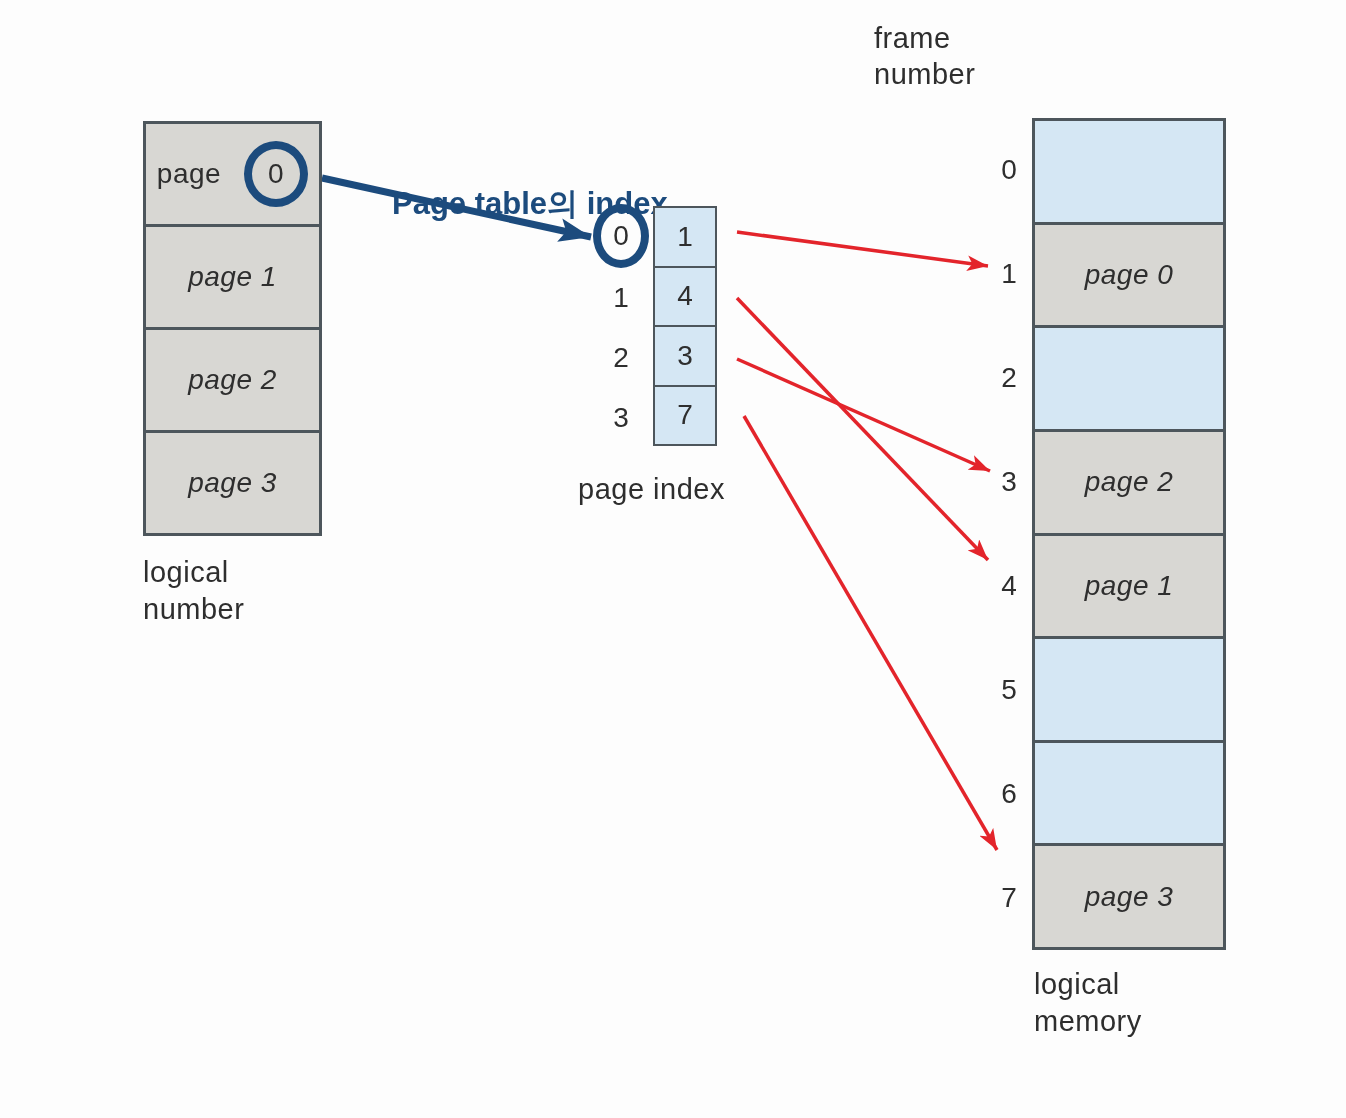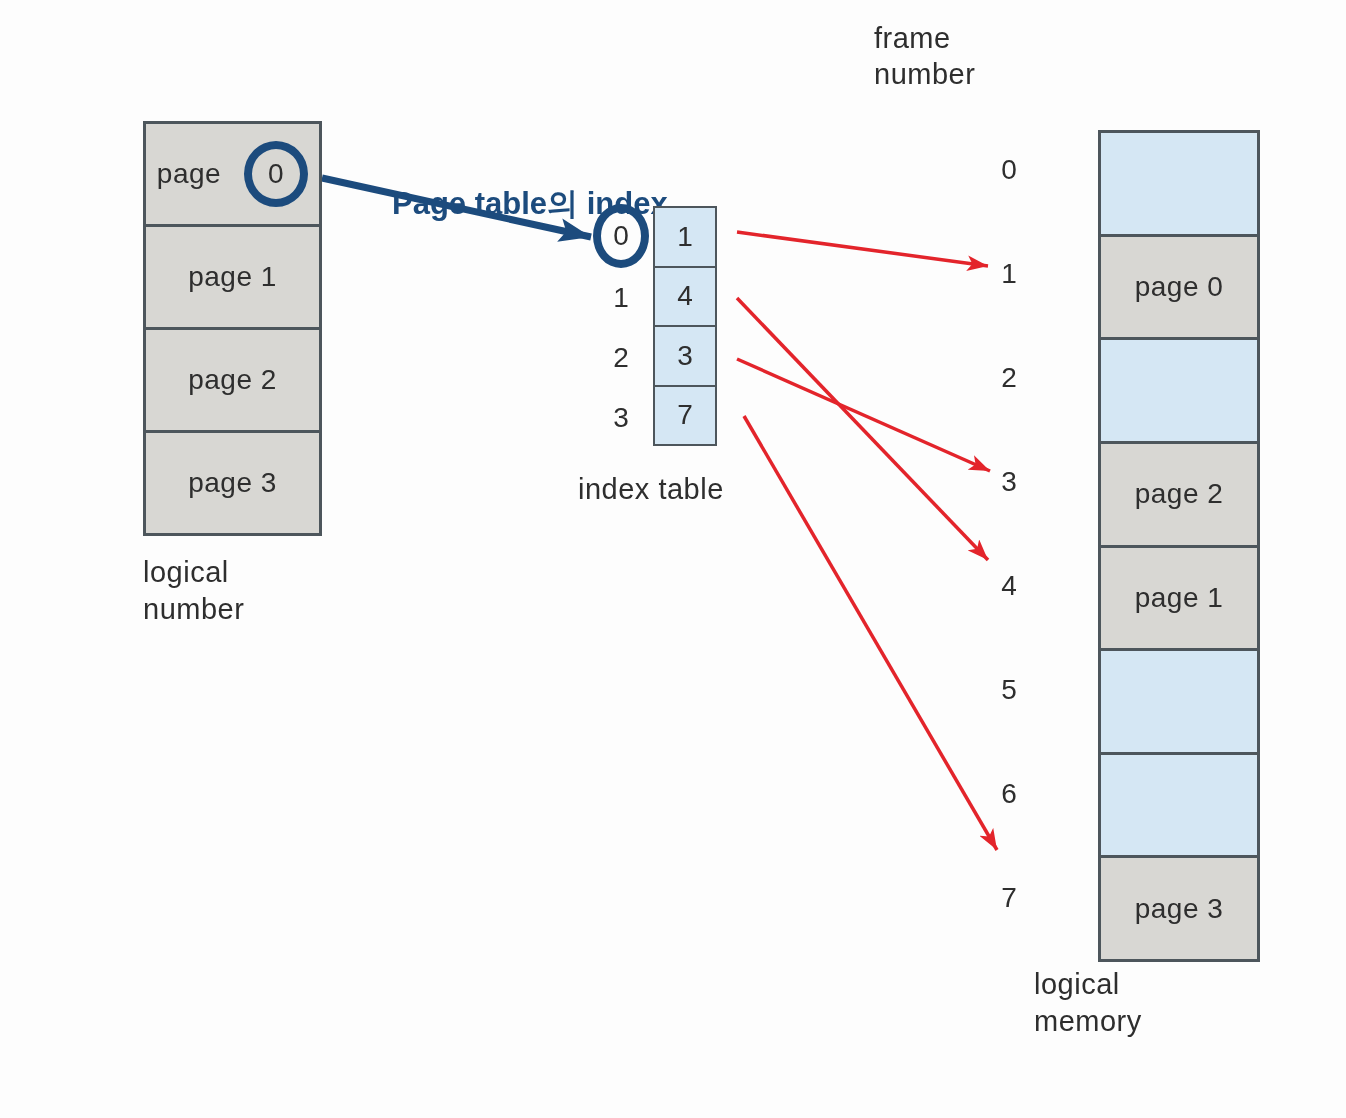--- a/index.html
+++ b/index.html
@@ -35,21 +35,21 @@
   }
   .mem-cell {
     flex: 1;
     display: flex;
     align-items: center;
     justify-content: center;
     font-size: 28px;
     letter-spacing: 0.5px;
     background: var(--cell-gray);
   }
-  .mem-cell + .mem-cell { border-top: 3px solid var(--border); }
+  .mem-cell + .mem-cell { border-top: 3px solid var(--border); font-style: italic; }
   .mem-cell.blue { background: var(--cell-blue); }
 
   
   .circle-badge {
     display: inline-flex;
     align-items: center;
     justify-content: center;
     border: 8px solid var(--navy);
     border-radius: 50%;
     width: 64px;
@@ -174,37 +174,37 @@
     <div class="pt-index-row">3</div>
   </div>
 
   <div class="abs pt-value-col" style="left:653px; top:206px; width:64px; height:240px;">
     <div class="pt-cell">1</div>
     <div class="pt-cell">4</div>
     <div class="pt-cell">3</div>
     <div class="pt-cell">7</div>
   </div>
 
-  <div class="abs diagram-label" style="left:578px; top:471px; width:212px;">index table</div>
+  <div class="abs diagram-label" style="left:578px; top:471px; width:212px;">page index</div>
 
   <div class="abs diagram-label" style="left:874px; top:20px; width:188px; line-height:36px;">frame
 number</div>
 
   <div class="abs frame-num-col" style="left:987px; top:118px; width:44px; height:832px;">
     <div class="frame-num">0</div>
     <div class="frame-num">1</div>
     <div class="frame-num">2</div>
     <div class="frame-num">3</div>
     <div class="frame-num">4</div>
     <div class="frame-num">5</div>
     <div class="frame-num">6</div>
     <div class="frame-num">7</div>
   </div>
 
-  <div class="abs mem-col" style="left:1098px; top:118px; width:162px; height:832px;margin-top:12px;">
+  <div class="abs mem-col" style="left:1032px; top:118px; width:194px; height:832px;">
     <div class="mem-cell blue"></div>
     <div class="mem-cell">page 0</div>
     <div class="mem-cell blue"></div>
     <div class="mem-cell">page 2</div>
     <div class="mem-cell">page 1</div>
     <div class="mem-cell blue"></div>
     <div class="mem-cell blue"></div>
     <div class="mem-cell">page 3</div>
   </div>
 

